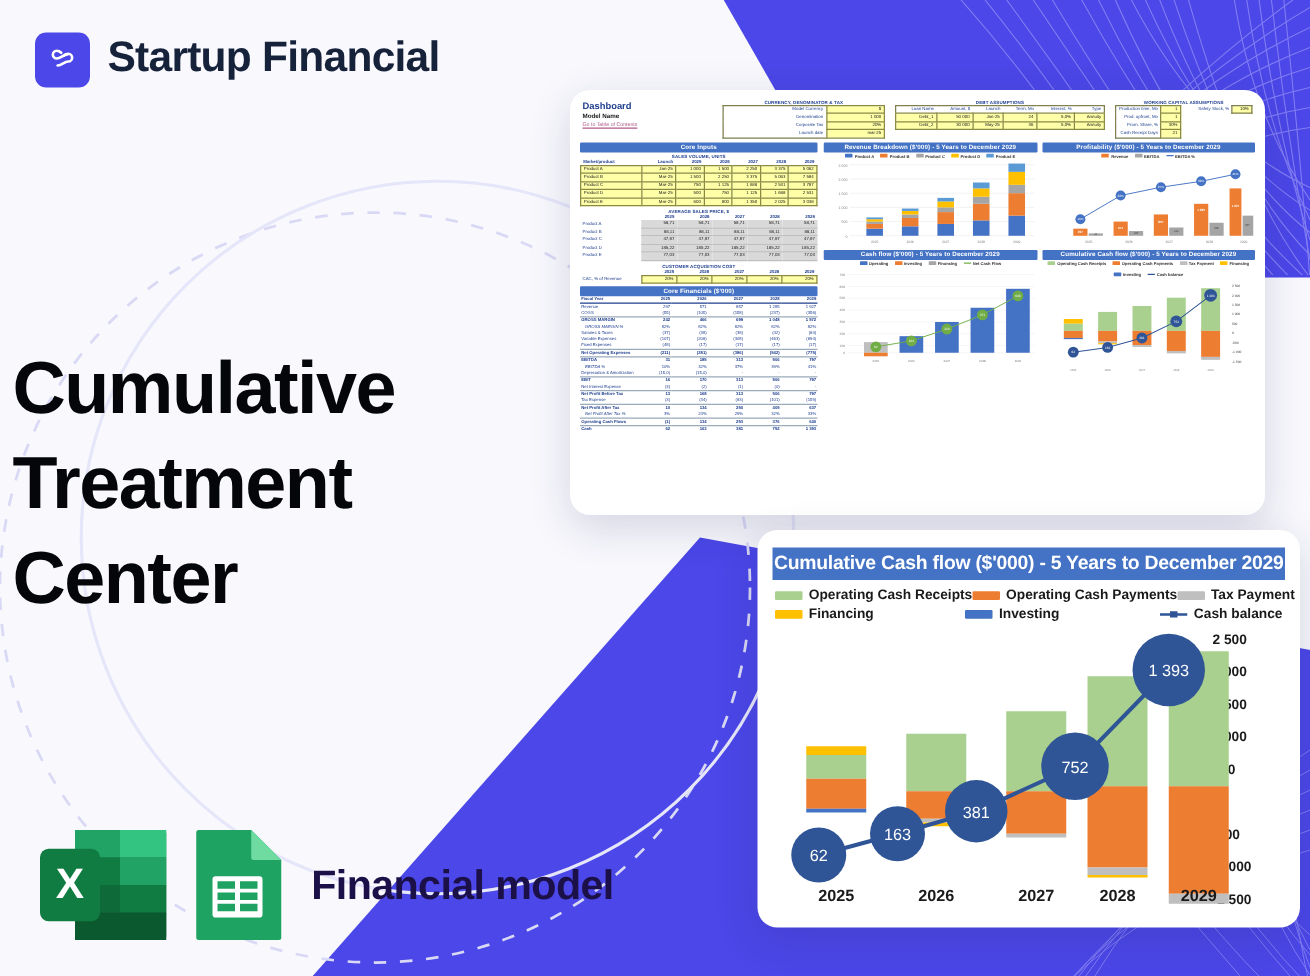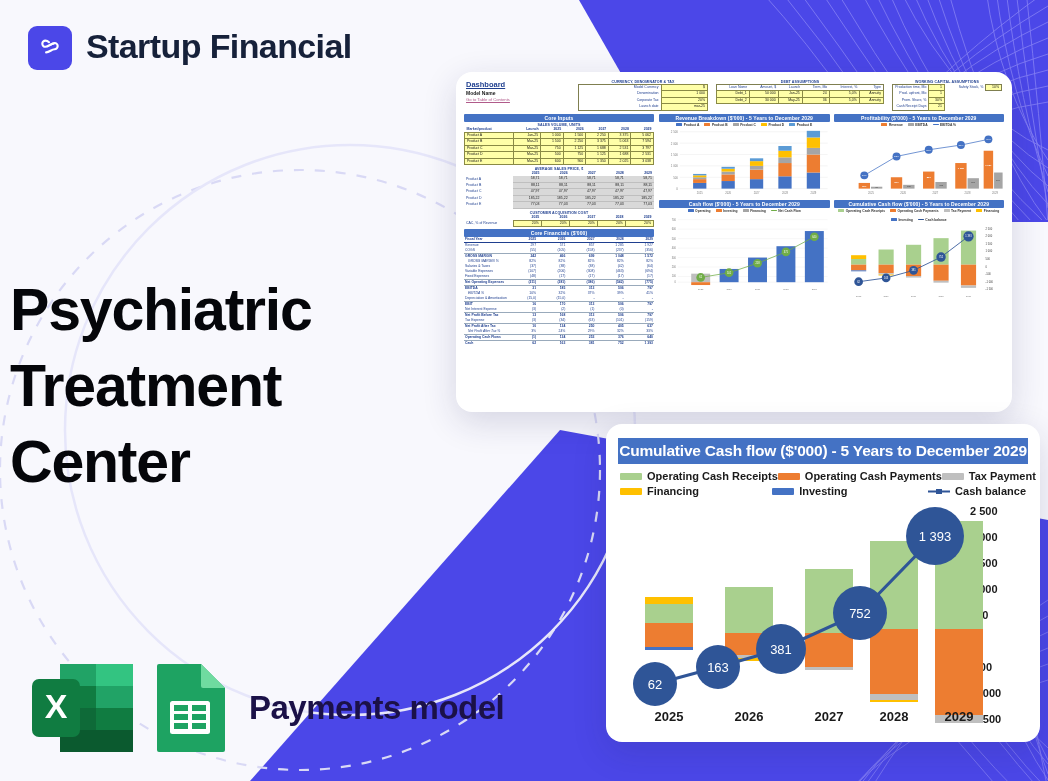--- a/index.html
+++ b/index.html
@@ -61,21 +61,21 @@
   .xl { font-family:"Liberation Sans", sans-serif; font-size:3.6px; color:#1f3f8f; }
   .xl-band {
     background:#4472c4; color:#fff; font-weight:bold; text-align:center;
     font-size:5px; letter-spacing:.1px; padding:1px 0; border-radius:1px;
   }
   .xl-sub {
     color:#1f3f8f; font-weight:bold; text-align:center; font-size:3.6px;
     letter-spacing:.1px;
   }
   .dash-head { display:flex; gap:8px; padding:2px 2px 3px 2px; }
-  .dash-title { font-size:7.5px; font-weight:bold; color:#1f3f8f;text-decoration:underline; }
+  .dash-title { font-size:7.5px; font-weight:bold; color:#1f3f8f; }
   .dash-sub   { font-size:5px; font-weight:bold; color:#1a1a1a; margin-top:1px;}
   .dash-link  { font-size:4.2px; color:#b05a8a; text-decoration:underline; margin-top:1px;}
   .mini-table { border-collapse:collapse; }
   .mini-table td { font-size:3.5px; padding:0 2px; line-height:5.4px; white-space:nowrap; }
   .cell-yellow { background:#ffffa8; border:0.4px solid #8a8a45; color:#1a1a1a; text-align:right; }
   .cell-lbl { color:#1f3f8f; text-align:right; }
   .cell-grey { background:#d9d9d9; color:#1a1a1a; text-align:right; border-bottom:0.3px solid #bfbfbf;}
   .box-outline { border:0.7px solid #7f7f50; }
 
   .grid-main { display:flex; gap:5px; }
@@ -199,21 +199,21 @@
       <svg width="28" height="28" viewBox="0 0 28 28">
         <path d="M18.4 7.2c-3.6 0-5.2 3.2-8.5 3.2a3.1 3.1 0 0 1 0-6.2c1.6 0 2.7.7 3.6 1.6" fill="none" stroke="#fff" stroke-width="2.1" stroke-linecap="round" transform="translate(-0.5,2.4)"></path>
         <path d="M9.6 20.8c3.6 0 5.2-3.2 8.5-3.2a3.1 3.1 0 0 0 0-6.2c-1.6 0-2.7.7-3.6 1.6" fill="none" stroke="#fff" stroke-width="2.1" stroke-linecap="round" transform="translate(0.5,-2.4)"></path>
       </svg>
     </div>
     <div class="brand-text">
       <div class="brand-title">Startup Financial</div>
     </div>
   </div>
 
-  <div class="headline">Psychiatric Treatment Center</div>
+  <div class="headline">Cumulative Treatment Center</div>
 
   <div class="footer-row">
     <div class="xls-icon">
       <svg width="105" height="92" viewBox="0 0 105 92">
         <rect x="30" y="2" width="73" height="88" rx="3" fill="#1e7145"></rect>
         <rect x="30" y="2" width="36" height="22" fill="#21a366"></rect>
         <rect x="66" y="2" width="37" height="22" fill="#33c481"></rect>
         <rect x="30" y="24" width="36" height="22" fill="#107c41"></rect>
         <rect x="66" y="24" width="37" height="22" fill="#21a366"></rect>
         <rect x="30" y="46" width="36" height="22" fill="#0e6a38"></rect>
@@ -229,21 +229,21 @@
         <path d="M48 2l24 24H50a2 2 0 0 1-2-2V2z" fill="#6fdba0"></path>
         <rect x="17" y="39" width="40" height="33" rx="2.5" fill="#fff"></rect>
         <rect x="21" y="43" width="14" height="6" fill="#1ea362"></rect>
         <rect x="39" y="43" width="14" height="6" fill="#1ea362"></rect>
         <rect x="21" y="52" width="14" height="6" fill="#1ea362"></rect>
         <rect x="39" y="52" width="14" height="6" fill="#1ea362"></rect>
         <rect x="21" y="61" width="14" height="6" fill="#1ea362"></rect>
         <rect x="39" y="61" width="14" height="6" fill="#1ea362"></rect>
       </svg>
     </div>
-    <div class="footer-label">Payments model</div>
+    <div class="footer-label">Financial model</div>
   </div>
 
   <div class="card xl" id="dashboard-card">
 
     <div class="dash-head">
       <div style="width:104px">
         <div class="dash-title">Dashboard</div>
         <div class="dash-sub">Model Name</div>
         <div class="dash-link">Go to Table of Contents</div>
       </div>

